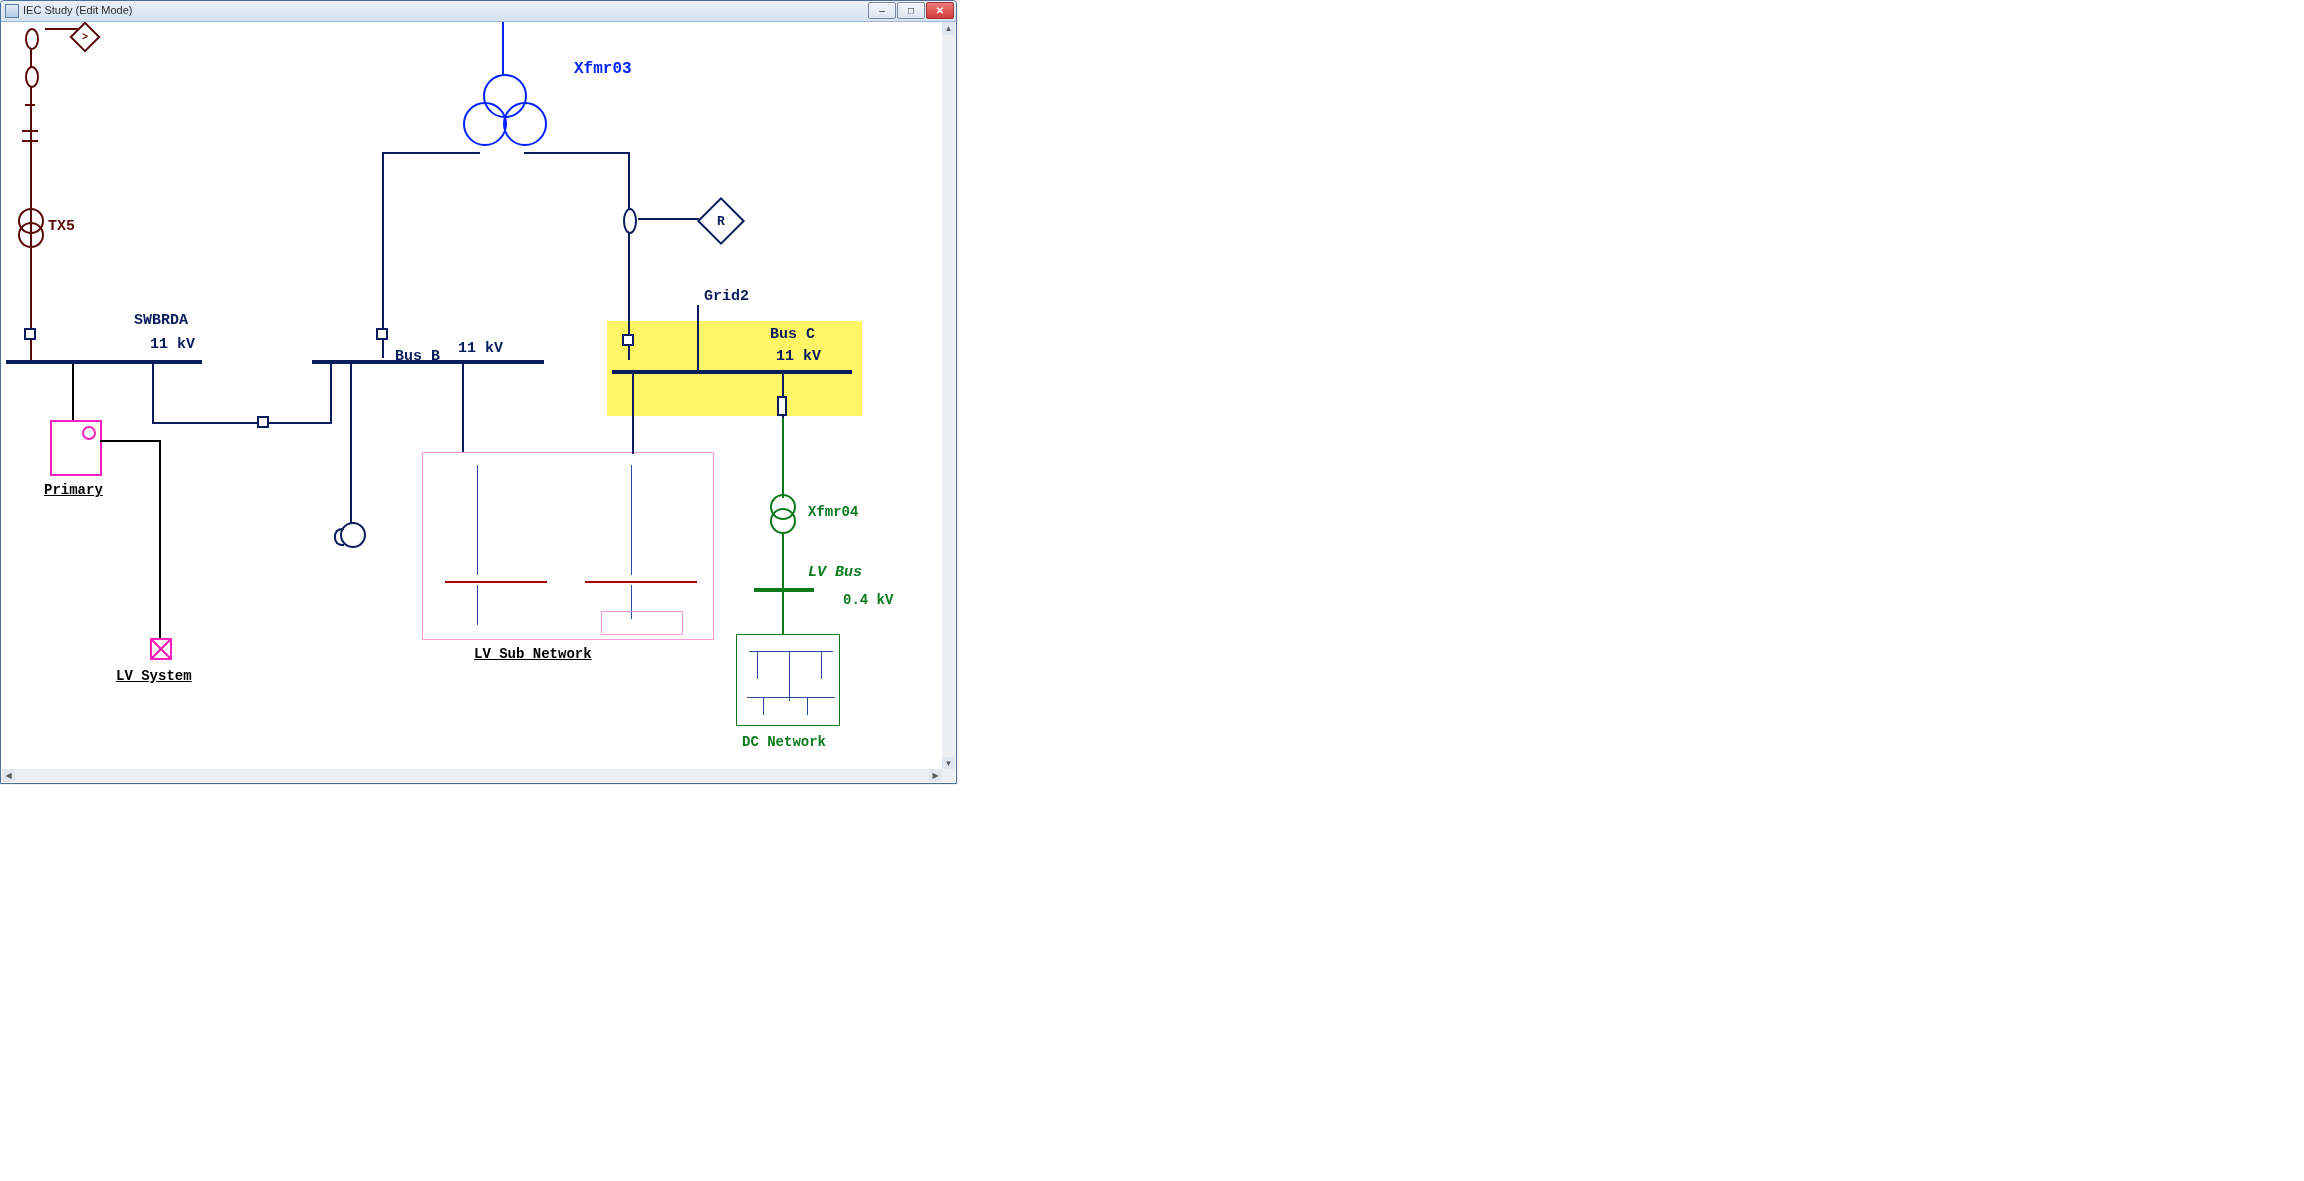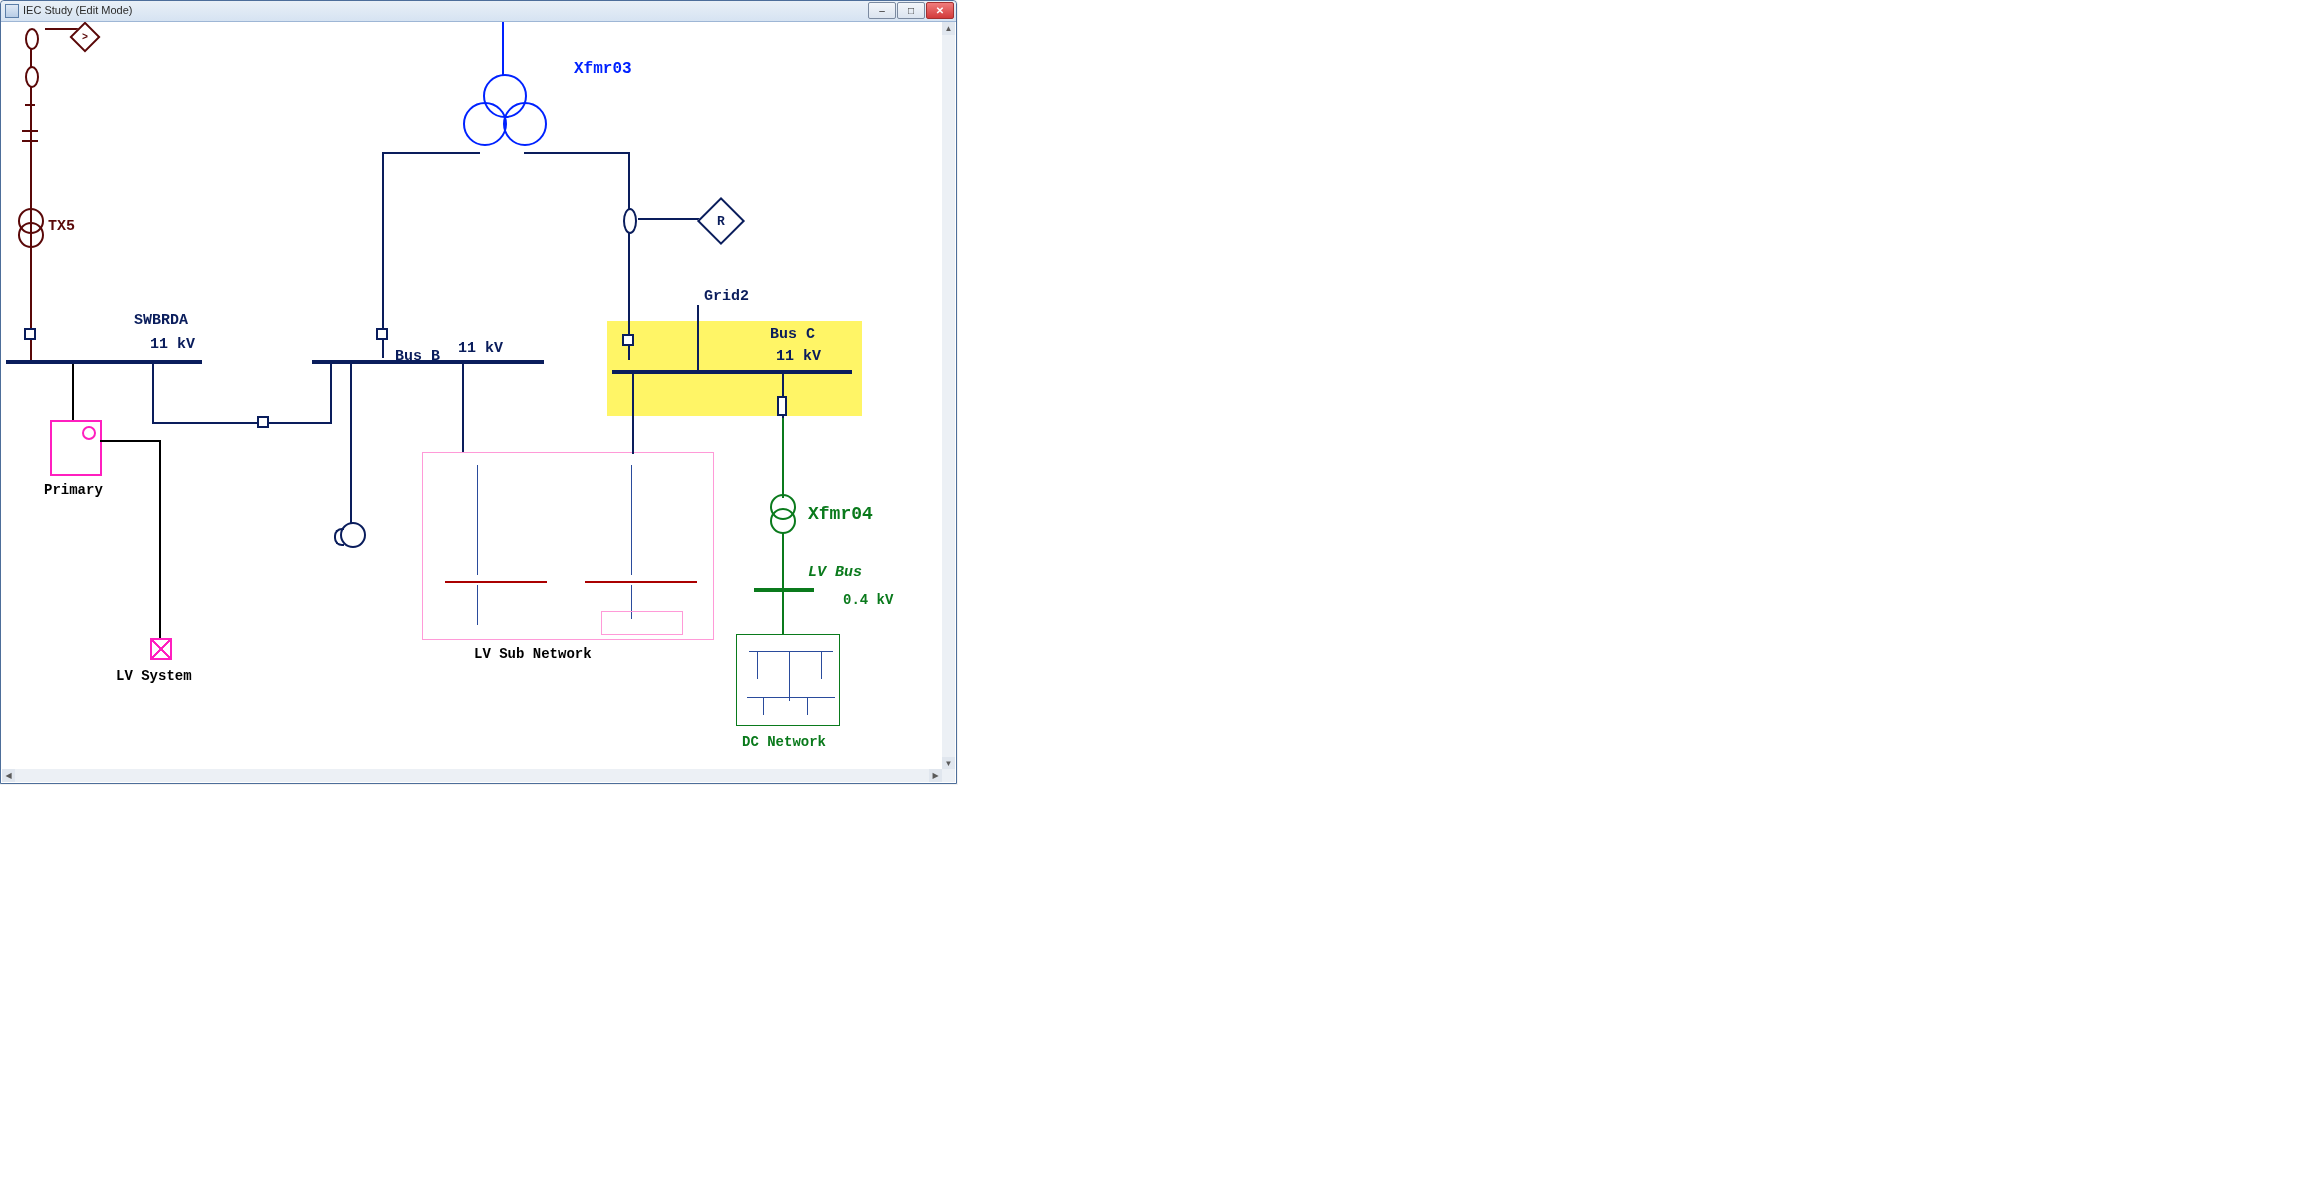--- a/index.html
+++ b/index.html
@@ -170,21 +170,21 @@
   
   .lbl {
     position: absolute;
     font-family: "Courier New", monospace;
     font-weight: bold;
   }
   .blue    { color: #0a1d5c; }
   .brblue  { color: #0022ff; }
   .darkred { color: #5a0808; }
   .green   { color: #0a7a1c; }
-  .black   { color: #000; }
+  .black   { color: #000; text-decoration: underline; }
 
   
   .sel {
     position: absolute;
     background: #fff566;
   }
 
   
   .xfmr2 {
     position: absolute;
@@ -456,21 +456,21 @@
       <div class="wire v" style="left:630px; top:352px; height:80px;"></div>
 
       <div class="wire v" style="left:780px; top:352px; height:122px;"></div>
       <div class="fuse" style="left:775px; top:374px;"></div>
 
       <div class="wire-gn v" style="left:780px; top:396px; height:80px;"></div>
       <div class="xfmr2" style="left:768px; top:472px;">
         <div class="c c1" style="border-color:#0a7a1c;"></div>
         <div class="c c2" style="border-color:#0a7a1c;"></div>
       </div>
-      <div class="lbl green" style="left:806px; top:482px; font-size:18px;text-align:center;">Xfmr04</div>
+      <div class="lbl green" style="left:806px; top:482px; font-size:14px;text-align:center;">Xfmr04</div>
       <div class="wire-gn v" style="left:780px; top:510px; height:56px;"></div>
 
       <div class="lbl green" style="left:806px; top:542px; font-size:15px;font-style:italic;">LV Bus</div>
       <div class="busbar" style="left:752px; top:566px; width:60px; background:#0a7a1c;"></div>
       <div class="lbl green" style="left:841px; top:570px; font-size:14px;">0.4 kV</div>
       <div class="wire-gn v" style="left:780px; top:570px; height:44px;"></div>
 
       <div class="subnet" style="left:734px; top:612px; width:102px; height:90px; border-color:#0a7a1c;">
         <div class="noise" style="color:#2a4b9c;">
           <div class="ln" style="left:6px; top:10px; width:84px; height:1px;"></div>

